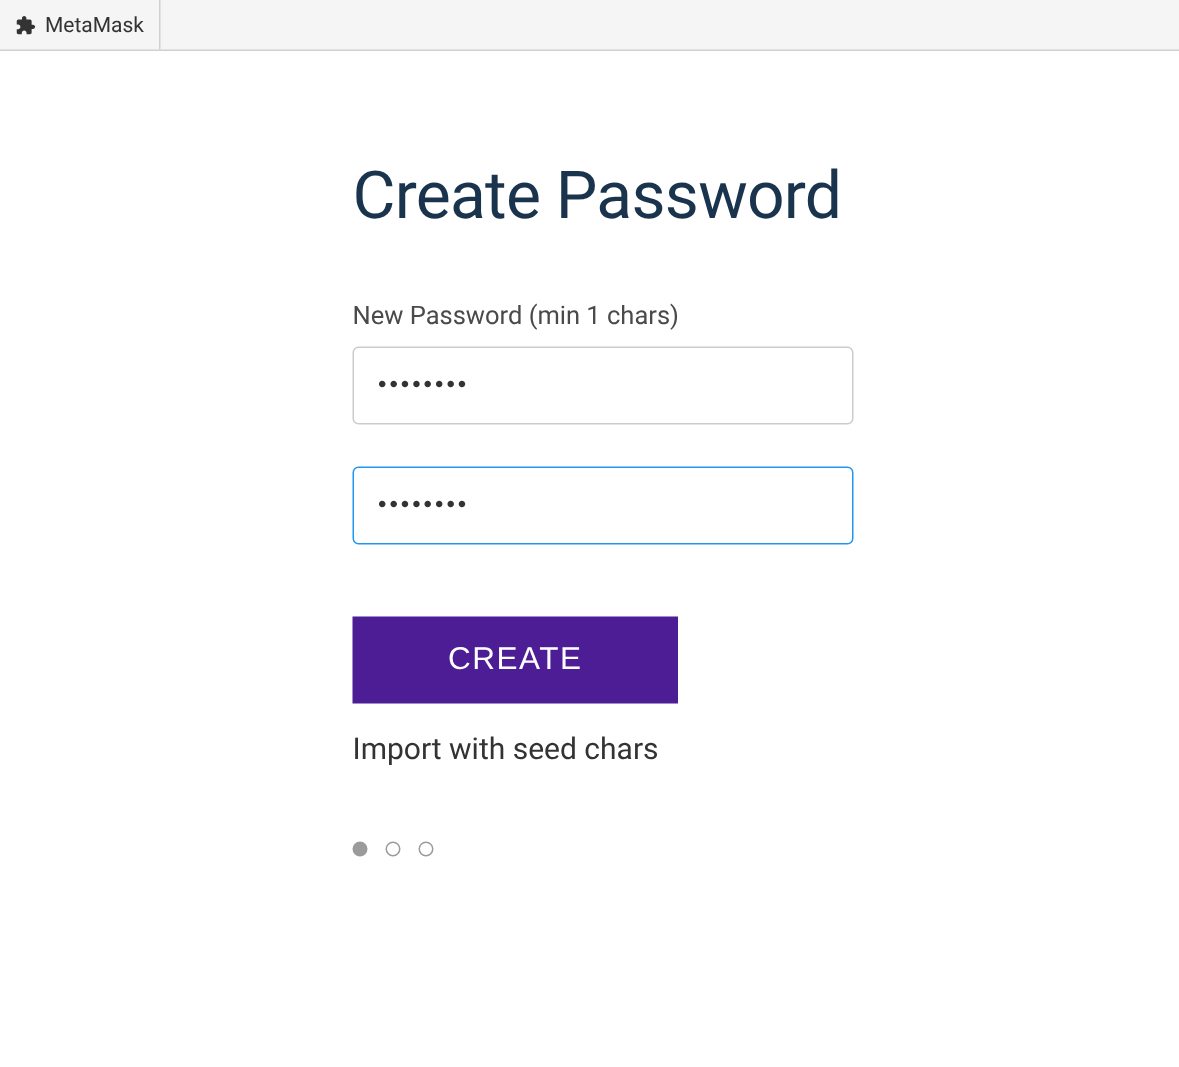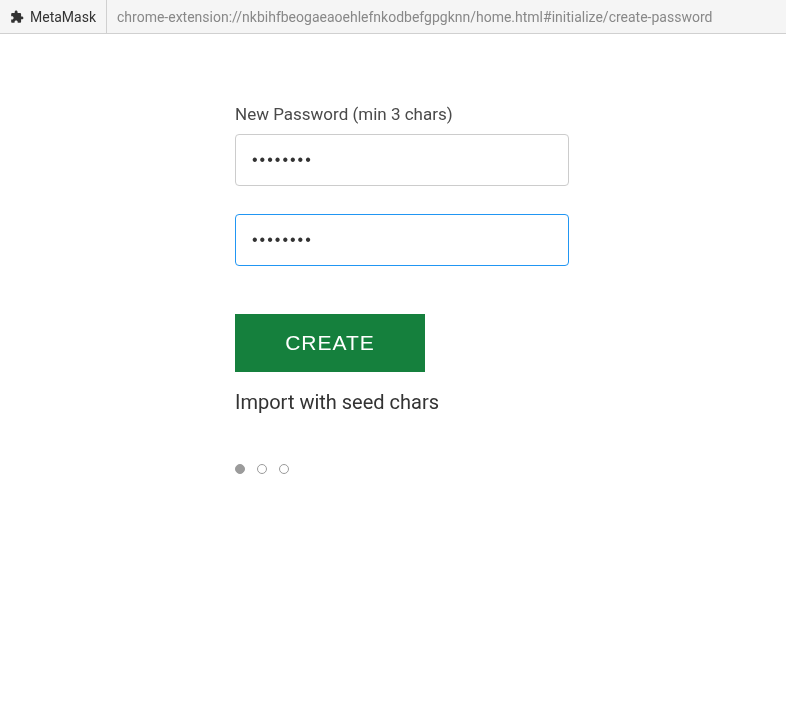--- a/index.html
+++ b/index.html
@@ -71,23 +71,23 @@
       font-size: 16px;
       letter-spacing: 2px;
       outline: none;
       margin-bottom: 28px;
       color: #333;
     }
     .password-input.focused {
       border: 1px solid #2196f3;
     }
     .create-button {
-      width: 190px;
+      width: 217px;
       height: 58px;
-      background: #15803d;
+      background: #4c1d95;
       border: none;
       color: #ffffff;
       font-size: 21px;
       font-weight: 400;
       letter-spacing: 1px;
       cursor: pointer;
       margin-top: 20px;
       margin-bottom: 18px;
     }
     .import-link {
@@ -118,27 +118,27 @@
 
 <div class="address-bar">
   <div class="extension-label">
     <span class="extension-icon">
       <svg viewBox="0 0 24 24" width="14" height="14" fill="#333">
         <path d="M20.5 11H19V7c0-1.1-.9-2-2-2h-4V3.5C13 2.12 11.88 1 10.5 1S8 2.12 8 3.5V5H4c-1.1 0-1.99.9-1.99 2v3.8H3.5c1.49 0 2.7 1.21 2.7 2.7s-1.21 2.7-2.7 2.7H2V20c0 1.1.9 2 2 2h3.8v-1.5c0-1.49 1.21-2.7 2.7-2.7 1.49 0 2.7 1.21 2.7 2.7V22H17c1.1 0 2-.9 2-2v-4h1.5c1.38 0 2.5-1.12 2.5-2.5S21.88 11 20.5 11z"></path>
       </svg>
     </span>
     <span>MetaMask</span>
   </div>
-  <div class="url-text">chrome-extension://nkbihfbeogaeaoehlefnkodbefgpgknn/home.html#initialize/create-password</div>
 </div>
 
 <div class="content">
+  <h1 class="page-title">Create Password</h1>
 
   <div>
-    <div class="field-label">New Password (min 3 chars)</div>
+    <div class="field-label">New Password (min 1 chars)</div>
     <input type="password" class="password-input" value="••••••••" style="">
   </div>
 
   <div>
     <input type="password" class="password-input focused" value="••••••••" style="">
   </div>
 
   <button class="create-button">CREATE</button>
 
   <a class="import-link">Import with seed chars</a>

